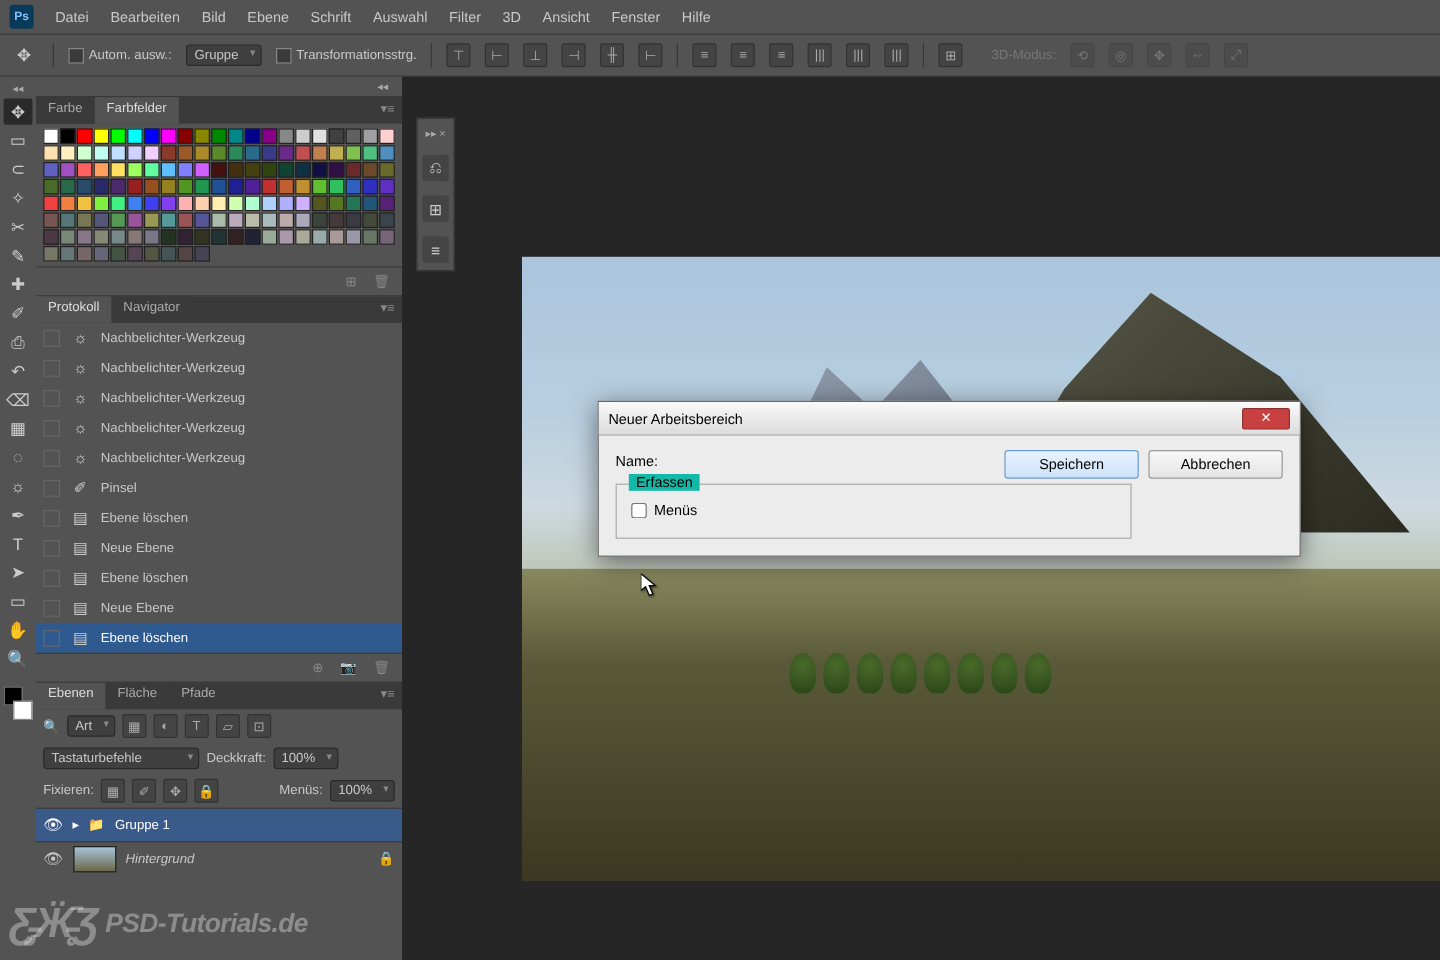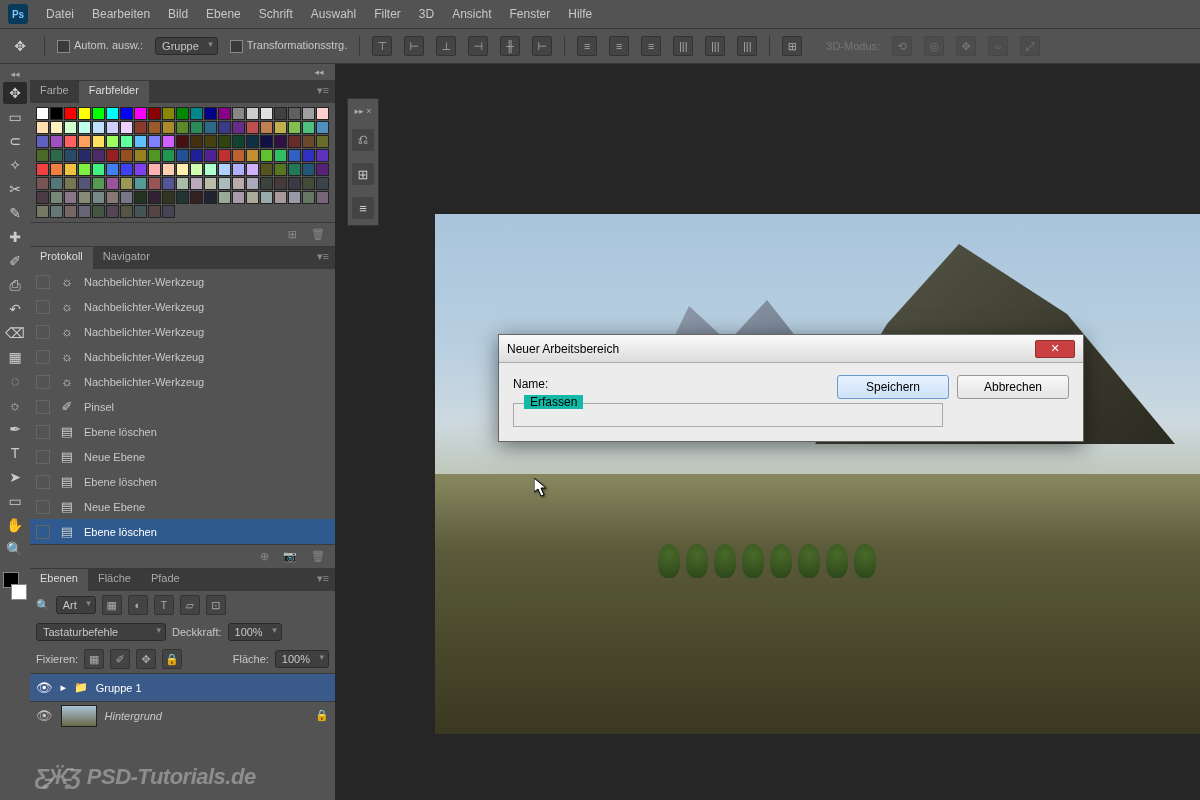--- a/index.html
+++ b/index.html
@@ -57,21 +57,21 @@
 .fieldset .legend { position:absolute; top:-9px; left:10px; background:#14b8a6; padding:0 6px; }
 .fieldset .help { margin-bottom:8px; line-height:1.4; }
 .fieldset label { display:block; margin:4px 0; }
 .fieldset input[type=checkbox] { margin-right:6px; vertical-align:middle; }
 .dlgbtns { position:absolute; right:14px; top:12px; display:flex; flex-direction:row; gap:8px; }
 .dlgbtns button { width:112px; height:24px; border:1px solid #6a9ad0; background:linear-gradient(to bottom,#e8f2ff,#cde2f8); border-radius:3px; font-size:12px; cursor:pointer; }
 .dlgbtns button.secondary { background:linear-gradient(to bottom,#f8f8f8,#e4e4e4); border-color:#999; }
 .cursor { position:absolute; left:534px; top:478px; width:16px; height:20px; pointer-events:none; z-index:999; }
 .cursor svg { width:16px; height:20px; filter:drop-shadow(1px 1px 1px rgba(0,0,0,0.6)); }
 .watermark { position:absolute; left:8px; bottom:10px; font-size:22px; font-weight:bold; color:rgba(230,230,230,0.4); font-style:oblique; letter-spacing:-0.5px; display:flex; align-items:center; gap:6px; }
-.watermark .bfly { font-size:22px;margin-left:27px; }
+.watermark .bfly { font-size:35px; }
 .collapse { width:20px; height:12px; color:#aaa; font-size:9px; display:flex; align-items:center; justify-content:center; }
 </style>
 </head>
 <body>
 
 <div class="menubar">
   <div class="logo">Ps</div>
   <span>Datei</span>
   <span>Bearbeiten</span>
   <span>Bild</span>
@@ -408,21 +408,21 @@
       <span class="dd" style="flex:0 0 130px">Tastaturbefehle</span>
       <span>Deckkraft:</span>
       <span class="dd">100%</span>
     </div>
     <div class="layerstuff">
       <span>Fixieren:</span>
       <span class="iconbtn">▦</span>
       <span class="iconbtn">✐</span>
       <span class="iconbtn">✥</span>
       <span class="iconbtn">🔒</span>
-      <span style="margin-left:auto">Fläche:</span>
+      <span style="margin-left:auto">Menüs:</span>
       <span class="dd">100%</span>
     </div>
     <div class="layrow" style="background:#3a5a8a;color:#fff">
       <span class="eye">👁</span>
       <span>▸</span>
       <span>📁</span>
       <span>Gruppe 1</span>
     </div>
     <div class="layrow">
       <span class="eye">👁</span>
@@ -452,20 +452,21 @@
   <div class="dlgtitle">
     <span>Neuer Arbeitsbereich</span>
     <span class="x">✕</span>
   </div>
   <div class="dlgbody">
     <div class="namerow">
       <span>Name:</span>
     </div>
     <div class="fieldset">
       <div class="legend">Erfassen</div>
+      <label><input type="checkbox" style=""><span>Menüs</span></label>
     </div>
     <div class="dlgbtns">
       <button>Speichern</button>
       <button class="secondary">Abbrechen</button>
     </div>
   </div>
 </div>
 
 <div class="cursor">
   <svg viewBox="0 0 16 20">

